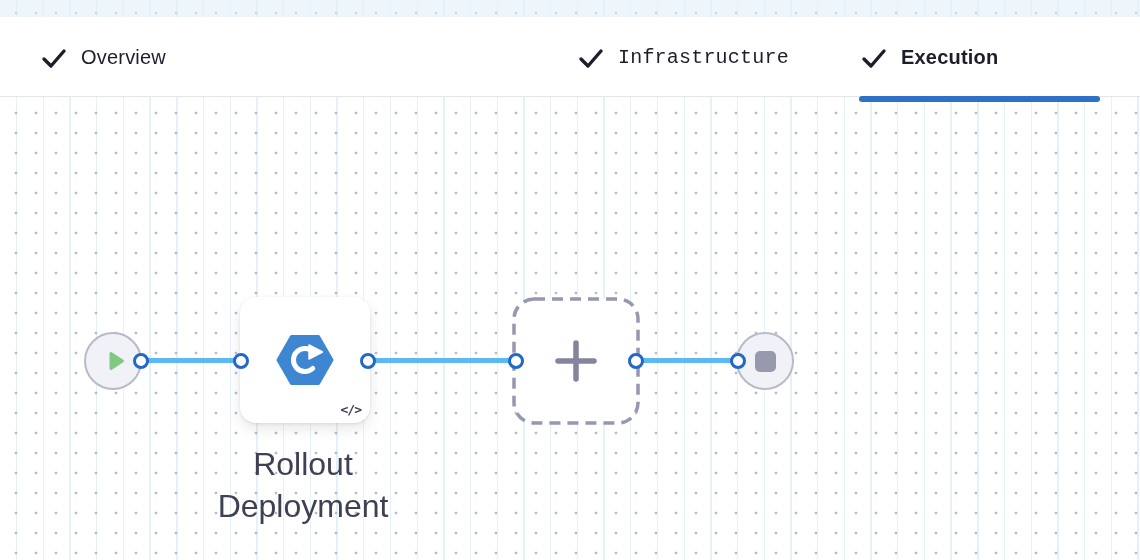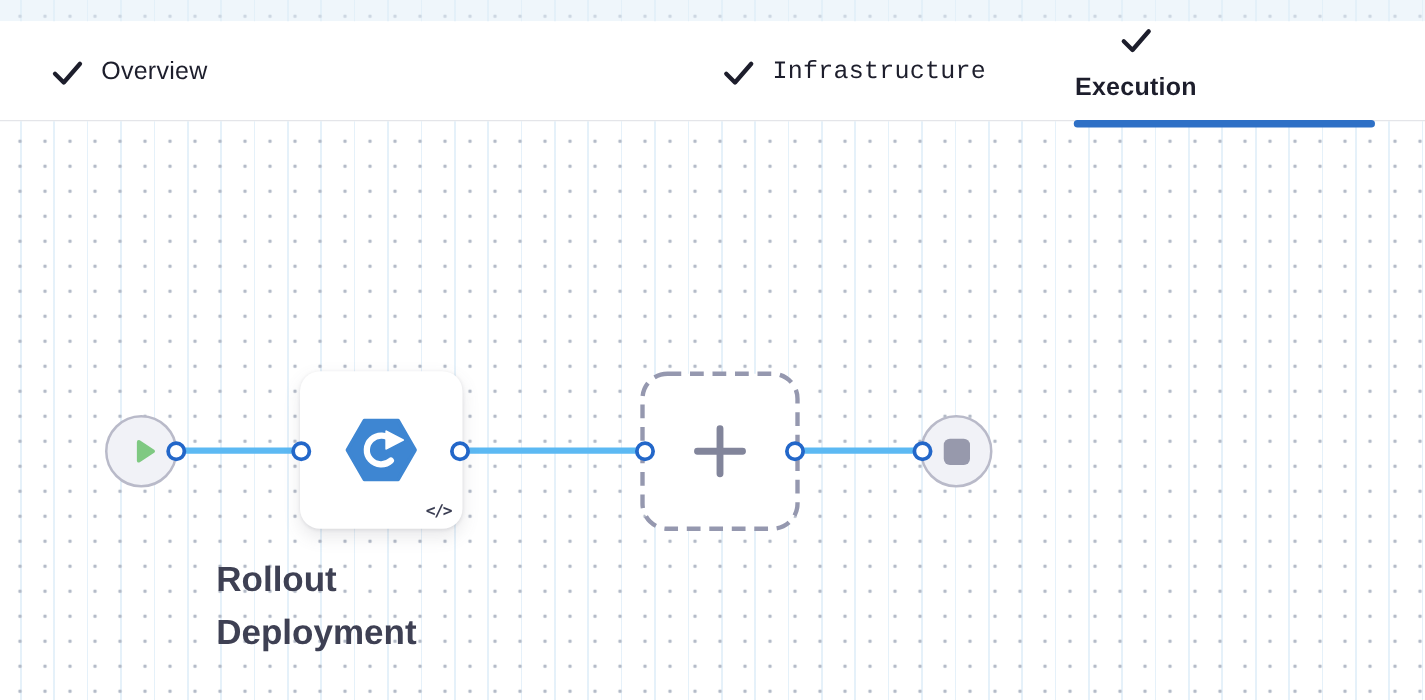--- a/index.html
+++ b/index.html
@@ -16,21 +16,21 @@
   
   .top-strip{position:absolute;left:0;top:0;width:1140px;height:17px;background:rgba(225,239,248,0.55);}
   
   .tabbar{position:absolute;left:0;top:17px;width:1140px;height:80px;background:#ffffff;border-bottom:1px solid #e4e5e9;box-sizing:border-box;z-index:2;}
   .tab{position:absolute;top:1px;height:100%;display:flex;align-items:center;gap:13px;cursor:pointer;}
   .tab-label{font-size:20px;font-weight:500;color:#1d1e2c;letter-spacing:0.2px;}
   .tab.active .tab-label{font-weight:700;}
   .tab-overview{left:40px;}
   .tab-service{left:302px;}
   .tab-infrastructure{left:577px;font-family:Liberation Mono, monospace;}
-  .tab-execution{left:860px;flex-direction:column;}
+  .tab-execution{left:860px;}
   .check-icon svg{display:block;}
   .active-underline{position:absolute;left:859px;top:96px;width:241px;height:6px;border-radius:3px;background:#2e70c6;z-index:3;}
   
   .edge{position:absolute;top:358px;height:5px;background:#5cb9f3;border-radius:2px;z-index:2;}
   .edge-1{left:141px;width:100px;}
   .edge-2{left:368px;width:148px;}
   .edge-3{left:636px;width:102px;}
   .port{position:absolute;top:353px;width:16px;height:16px;border-radius:50%;background:#ffffff;border:3px solid #2367c9;box-sizing:border-box;z-index:5;cursor:pointer;}
   .port-1{left:133px;} .port-2{left:233px;} .port-3{left:360px;}
   .port-4{left:508px;} .port-5{left:628px;} .port-6{left:730px;}
@@ -40,21 +40,21 @@
   .end-node{left:736px;}
   .stop-square{width:21px;height:21px;border-radius:5px;background:#9799ac;}
   
   .step-card{position:absolute;left:240px;top:297px;width:130px;height:126px;background:#ffffff;border-radius:16px;
     box-shadow:0 1px 3px rgba(40,41,61,0.10), 0 6px 14px rgba(96,97,112,0.14);z-index:3;cursor:pointer;}
   .step-icon{position:absolute;left:36px;top:37px;}
   .code-badge{position:absolute;right:9px;bottom:6px;font-family:"DejaVu Sans Mono",monospace;font-size:13px;font-weight:bold;color:#3a3d52;letter-spacing:-1px;}
   
   .add-step{position:absolute;left:511px;top:296px;width:130px;height:130px;z-index:3;cursor:pointer;}
   
-  .node-label{position:absolute;width:260px;text-align:left;font-size:28px;line-height:42px;white-space:pre-line;z-index:3;font-weight:bold;}
+  .node-label{position:absolute;width:260px;text-align:center;font-size:32px;line-height:42px;white-space:pre-line;z-index:3;}
   .label-step{left:173px;top:443px;color:#3e4053;}
   .label-add{left:446px;top:441px;color:#4d4f64;}
 </style>
 </head>
 <body>
 
 <div id="app">
 
   <div class="top-strip"></div>
 

